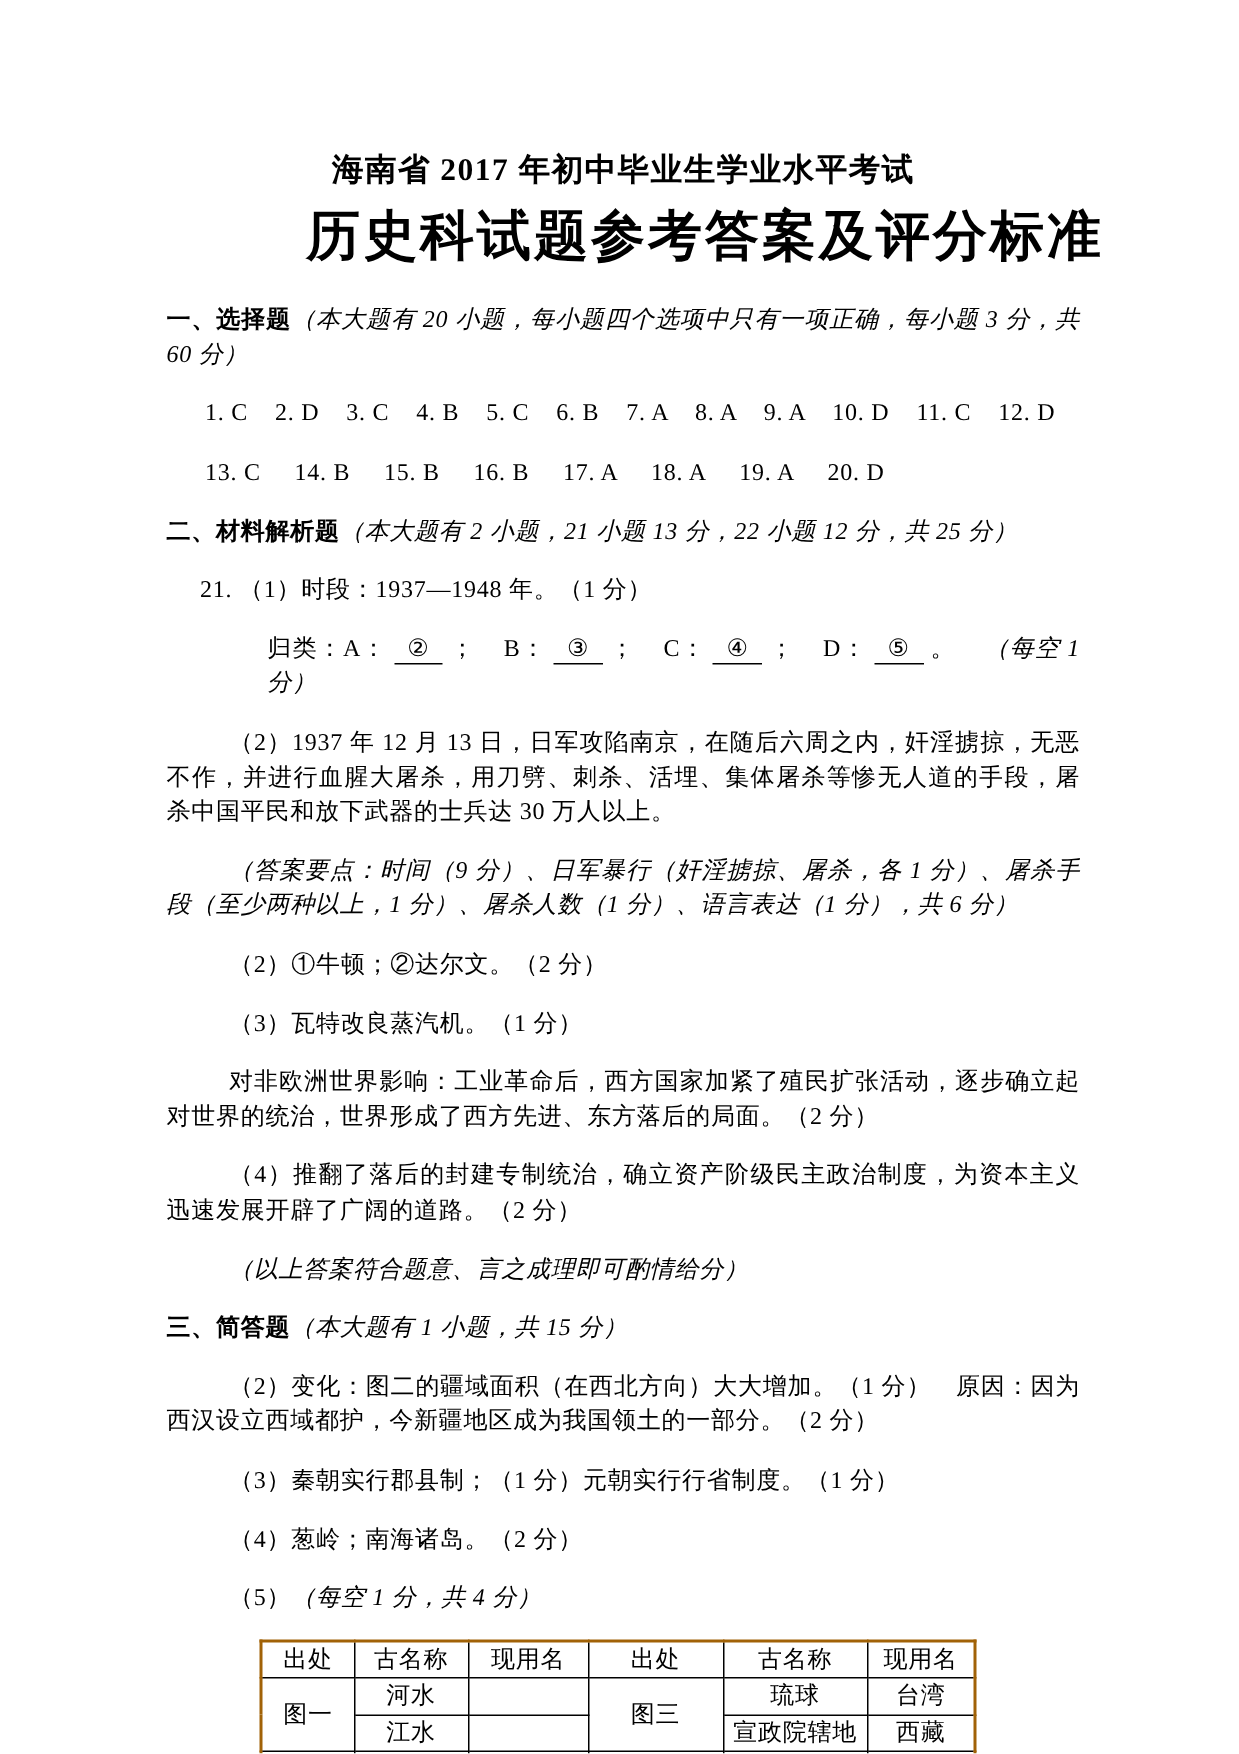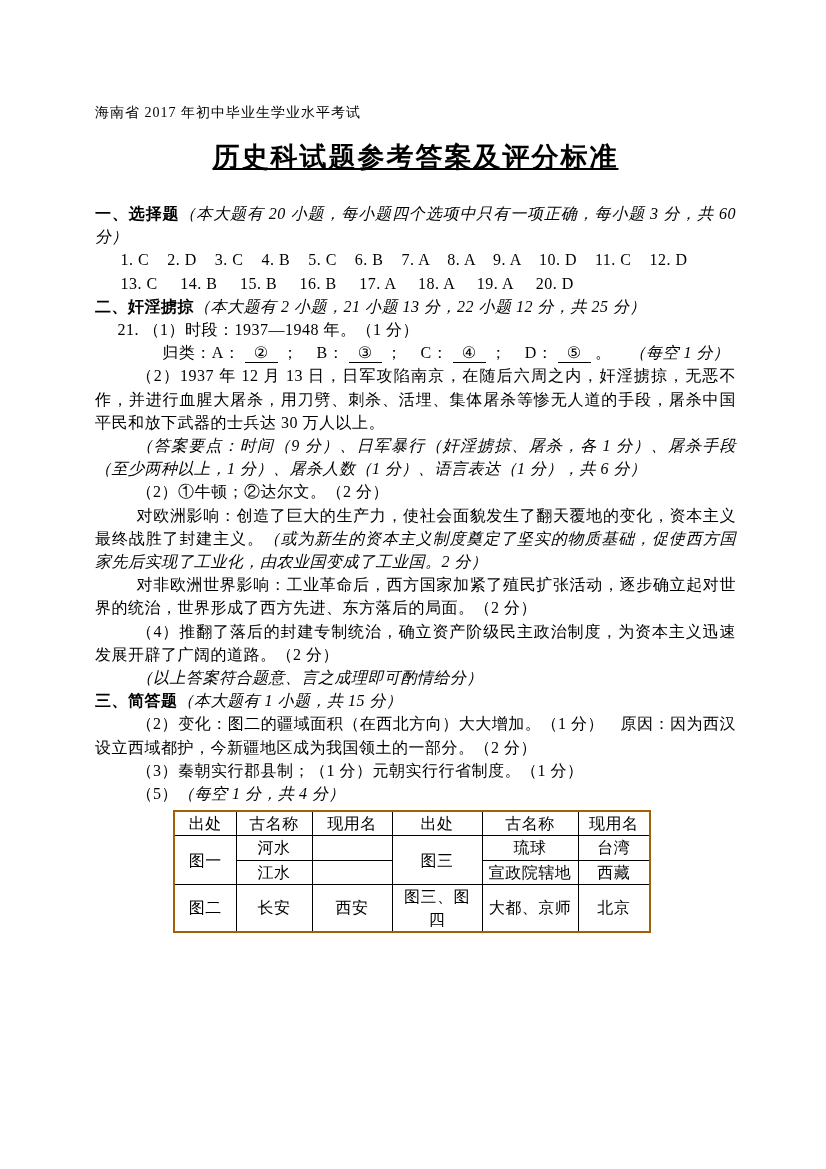--- a/index.html
+++ b/index.html
@@ -9,42 +9,42 @@
     width: 826px;
     height: 1169px;
     margin: 0 auto;
     background: #ffffff;
     color: #000000;
     font-family: "Liberation Serif", "DejaVu Serif", serif;
     padding: 100px 90px 40px 95px;
     overflow: hidden;
   }
   .title1 {
-    font-size: 14px;
-    font-weight: normal;
+    text-align: center;
+    font-size: 21px;
+    font-weight: bold;
     letter-spacing: 1px;
     line-height: 26px;
   }
   .title2 {
-    text-align: center;
-    font-size: 27px;
+    text-align: right;
+    font-size: 36px;
     font-weight: bold;
     letter-spacing: 2px;
     line-height: 36px;
     margin-top: 13px;
-    text-decoration: underline;
   }
   .doc-body {
     margin-top: 27px;
     font-size: 16px;
     line-height: 23.2px;
     letter-spacing: 0.5px;
     text-align: justify;
   }
-  p { margin: 0; }
+  p { margin: 16px; }
   .bold { font-weight: bold; }
   .kai { font-style: italic; }           
   .pre { white-space: pre-wrap; }        
   .ind { text-indent: 2.6em; }           
   .ind-num { text-indent: 1.4em; }       
   .ind-ans { text-indent: 1.6em; }       
   .ind-cls { padding-left: 4.2em; }      
   .blank {
     display: inline-block;
     border-bottom: 1px solid #000;
@@ -80,39 +80,40 @@
 
   <div class="title1">海南省 2017 年初中毕业生学业水平考试</div>
   <div class="title2">历史科试题参考答案及评分标准</div>
 
   <div class="doc-body">
 
     <p><span class="bold">一、选择题</span><span class="kai">（本大题有 20 小题，每小题四个选项中只有一项正确，每小题 3 分，共 60 分）</span></p>
     <p class="pre ind-ans">1. C    2. D    3. C    4. B    5. C    6. B    7. A    8. A    9. A    10. D    11. C    12. D</p>
     <p class="pre ind-ans">13. C     14. B     15. B     16. B     17. A     18. A     19. A     20. D</p>
 
-    <p><span class="bold">二、奸淫掳掠</span><span class="kai">（本大题有 2 小题，21 小题 13 分，22 小题 12 分，共 25 分）</span></p>
+    <p><span class="bold">二、材料解析题</span><span class="kai">（本大题有 2 小题，21 小题 13 分，22 小题 12 分，共 25 分）</span></p>
 
     <p class="ind-num">21. （1）时段：1937—1948 年。（1 分）</p>
 
     <p class="pre ind-cls"><span>归类：A： </span><span class="blank">②</span><span> ；    B： </span><span class="blank">③</span><span> ；    C： </span><span class="blank">④</span><span> ；    D： </span><span class="blank">⑤</span><span> 。    </span><span class="kai">（每空 1 分）</span></p>
 
     <p class="ind">（2）1937 年 12 月 13 日，日军攻陷南京，在随后六周之内，奸淫掳掠，无恶不作，并进行血腥大屠杀，用刀劈、刺杀、活埋、集体屠杀等惨无人道的手段，屠杀中国平民和放下武器的士兵达 30 万人以上。</p>
     <p class="ind kai">（答案要点：时间（9 分）、日军暴行（奸淫掳掠、屠杀，各 1 分）、屠杀手段（至少两种以上，1 分）、屠杀人数（1 分）、语言表达（1 分），共 6 分）</p>
 
     <p class="ind">（2）①牛顿；②达尔文。（2 分）</p>
-    <p class="ind"><span>对欧洲影响：创造了巨大的生产力，使社会面貌发生了翻天覆地的变化，资本主义最终战胜了封建主义。</span><span class="kai">（或为新生的资本主义制度奠定了坚实的物质基础，促使西方国家先后实现了工业化，由农业国变成了工业国。2 分）</span></p>
+    <p class="ind">（3）瓦特改良蒸汽机。（1 分）</p>
     <p class="ind">对非欧洲世界影响：工业革命后，西方国家加紧了殖民扩张活动，逐步确立起对世界的统治，世界形成了西方先进、东方落后的局面。（2 分）</p>
     <p class="ind">（4）推翻了落后的封建专制统治，确立资产阶级民主政治制度，为资本主义迅速发展开辟了广阔的道路。（2 分）</p>
     <p class="ind kai">（以上答案符合题意、言之成理即可酌情给分）</p>
 
     <p><span class="bold">三、简答题</span><span class="kai">（本大题有 1 小题，共 15 分）</span></p>
 
     <p class="ind">（2）变化：图二的疆域面积（在西北方向）大大增加。（1 分）　原因：因为西汉设立西域都护，今新疆地区成为我国领土的一部分。（2 分）</p>
     <p class="ind">（3）秦朝实行郡县制；（1 分）元朝实行行省制度。（1 分）</p>
+    <p class="ind">（4）葱岭；南海诸岛。（2 分）</p>
     <p class="ind"><span>（5）</span><span class="kai">（每空 1 分，共 4 分）</span></p>
 
     <table class="ans-table">
       <colgroup>
         <col class="c0">
           <col class="c1">
           <col class="c2">
           <col class="c3">
           <col class="c4">
           <col class="c5">

